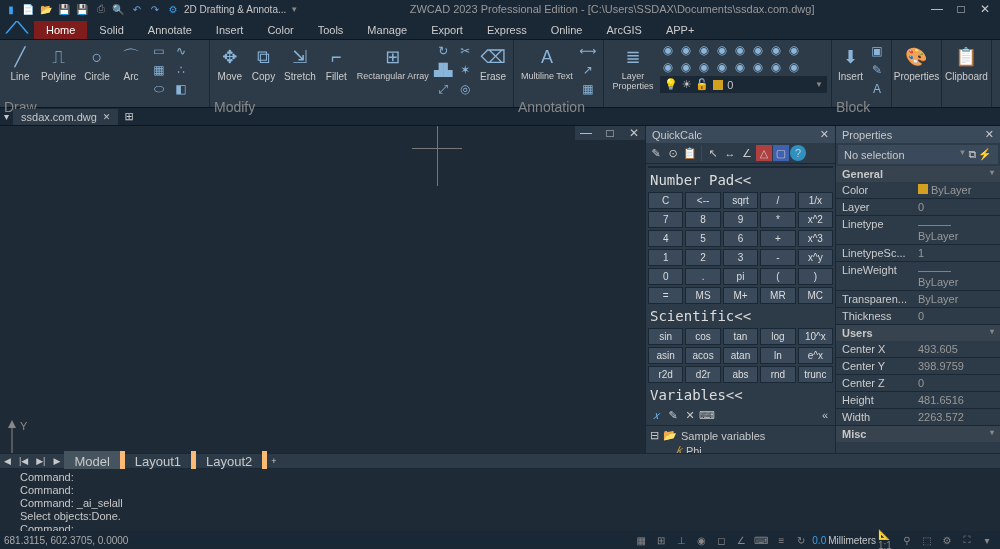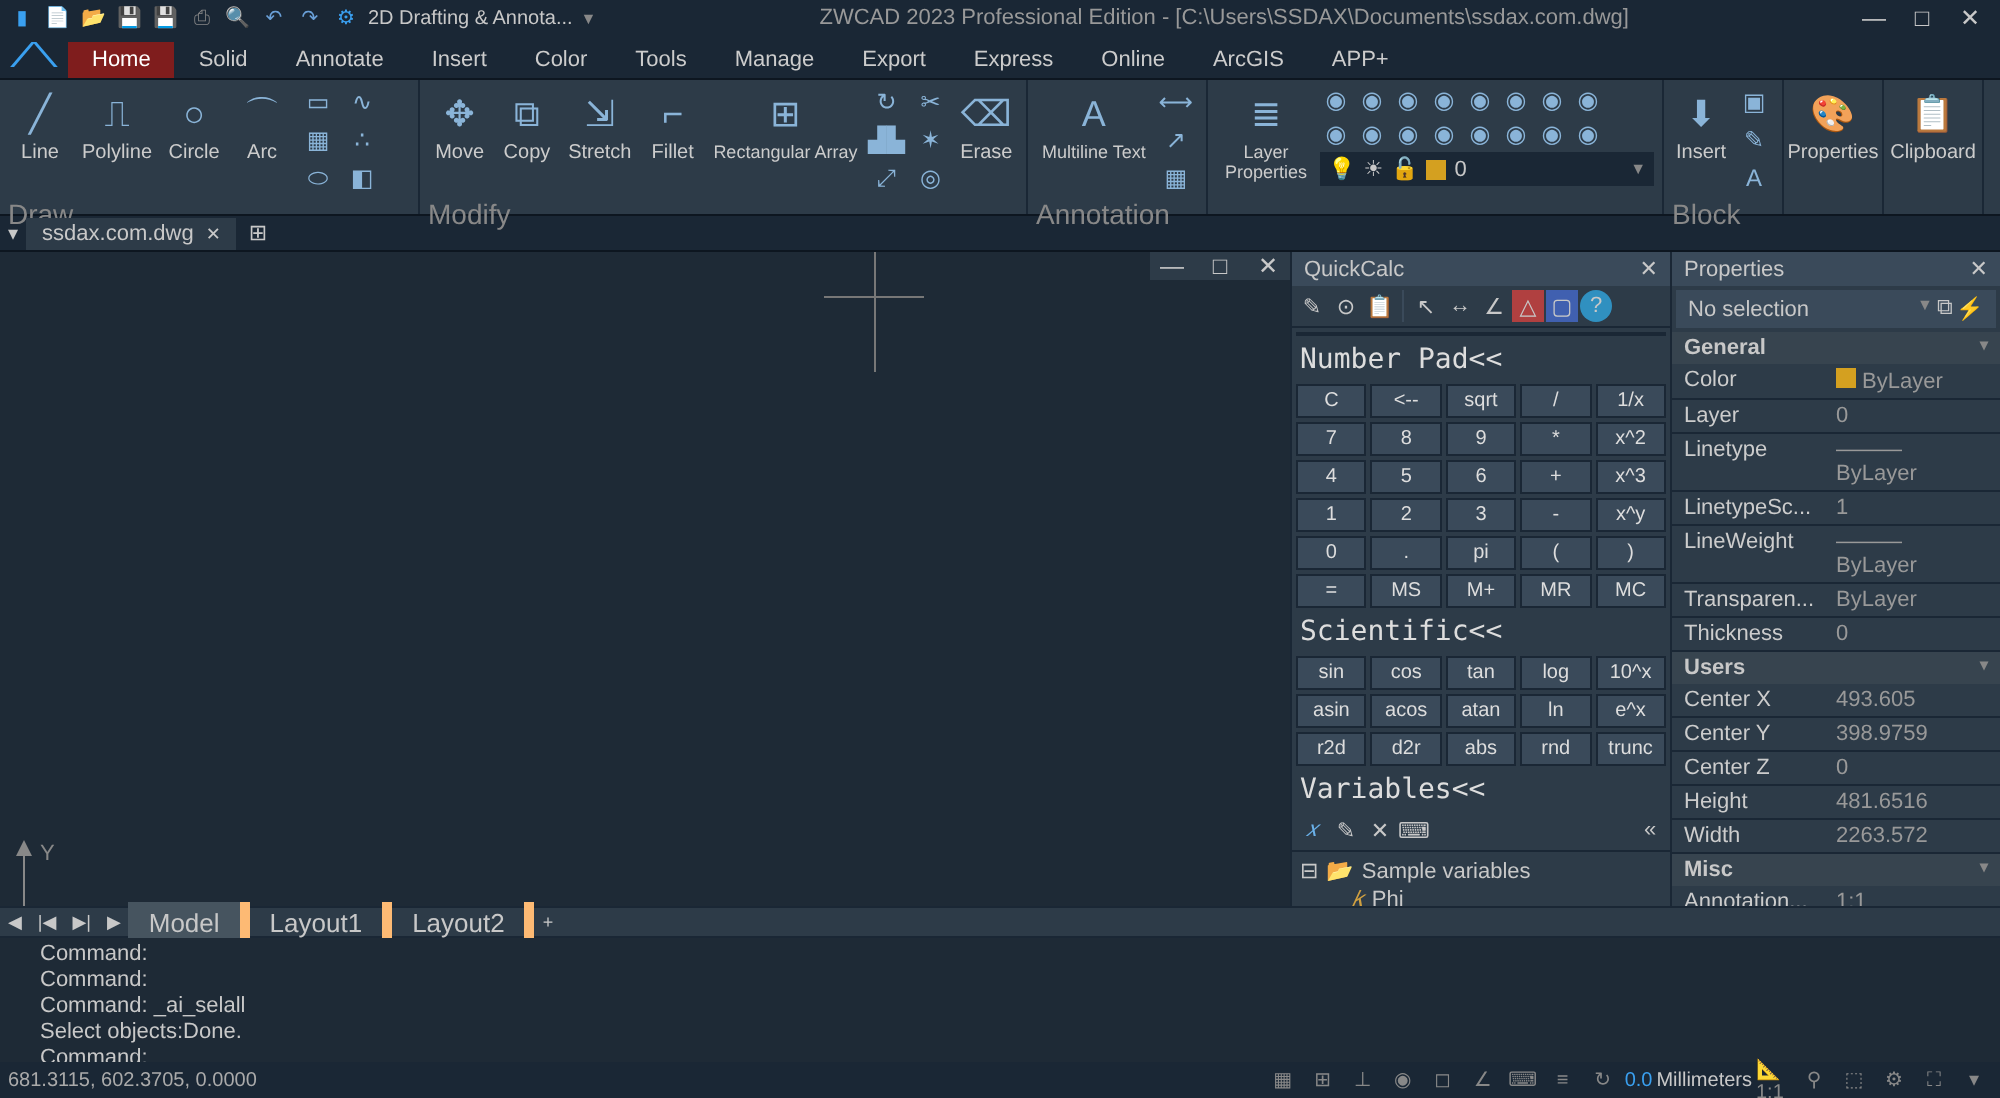--- a/index.html
+++ b/index.html
@@ -519,24 +519,20 @@
           <span class="prop-val">481.6516</span>
         </div>
         <div class="prop-row">
           <span class="prop-label">Width</span>
           <span class="prop-val">2263.572</span>
         </div>
         <div class="prop-cat">
           <span>Misc</span>
           <span class="arrow-dn">▾</span>
         </div>
-        <div class="prop-row">
-          <span class="prop-label">Annotation...</span>
-          <span class="prop-val">1:1</span>
-        </div>
       </div>
   </div>
 </div>
 
 <div class="bottom">
   <div class="cmdwin">
     <div class="layouttabs">
       <span class="ltab-arrow">◀</span>
       <span class="ltab-arrow">|◀</span>
       <span class="ltab-arrow">▶|</span>

